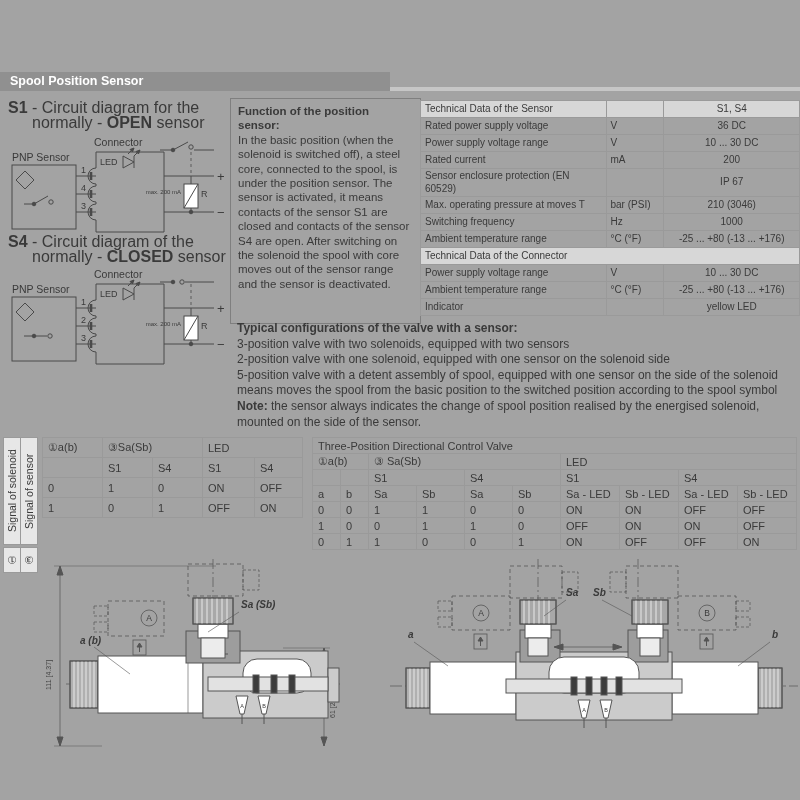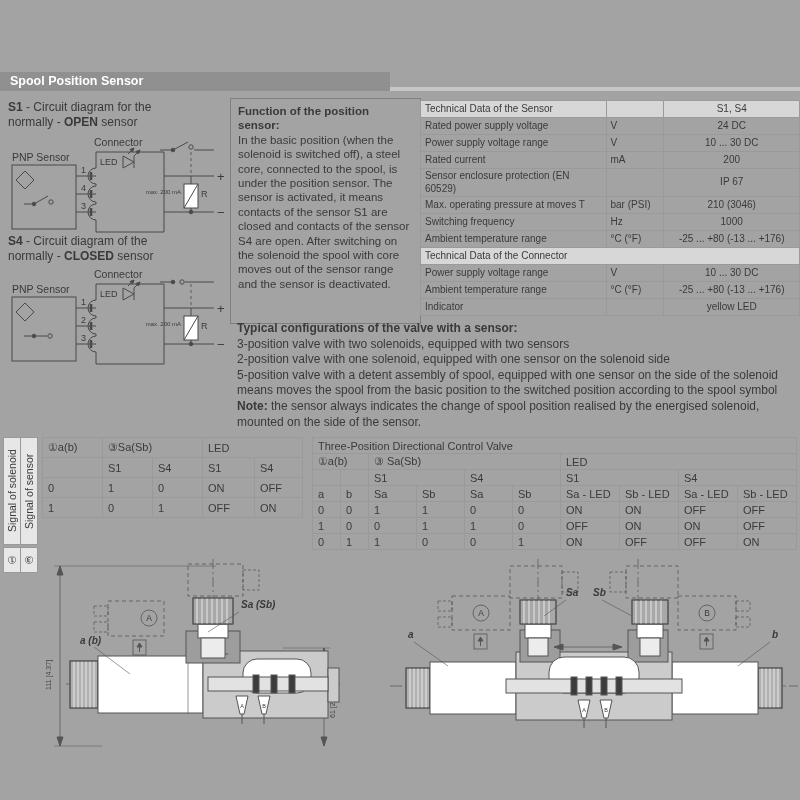--- a/index.html
+++ b/index.html
@@ -4,22 +4,22 @@
 <style>
   html,body{margin:0;padding:0;background:#fff;}
   .page{position:relative;width:800px;height:800px;background:#a3a3a3;overflow:hidden;
         font-family:"Liberation Sans",sans-serif;color:#3a3a3a;text-decoration:underline;}
   .abs{position:absolute;}
   
   .hbar{left:0;top:72px;width:390px;height:19px;background:#909090;color:#fff;
         font-weight:bold;font-size:12.5px;line-height:19px;padding-left:10px;box-sizing:border-box;}
   .hline{left:390px;top:87px;width:410px;height:4px;background:#c6c6c6;}
   
-  .cap{font-size:12px;line-height:15px;}
-  .cap .ind{}
+  .cap{font-size:16px;line-height:15px;}
+  .cap .ind{margin-left:24px;text-align:right;}
   
   .fbox{left:230px;top:98px;width:191px;height:226px;border:1px solid #7f7f7f;
         box-sizing:border-box;padding:5px 7px;font-size:11.5px;line-height:14.4px;overflow:hidden;}
   .fbox .ft{font-weight:bold;text-align:right;}
   
   table{border-collapse:collapse;}
   .tech{left:420px;top:100px;}
   .tech td{border:1px solid #9a9a9a;font-size:10px;line-height:12.5px;padding:1px 4px;height:14px;}
   .tech td.u{width:49px;}
   .tech td.v{width:127px;text-align:center;}
@@ -170,21 +170,21 @@
   <table class="abs tech">
     <tbody>
         <tr class="hdr">
           <td class="l">Technical Data of the Sensor</td>
           <td class="u"></td>
           <td class="v">S1, S4</td>
         </tr>
     <tr>
           <td class="l">Rated power supply voltage</td>
           <td class="u">V</td>
-          <td class="v">24 DC</td>
+          <td class="v">36 DC</td>
         </tr>
     <tr>
           <td class="l">Power supply voltage range</td>
           <td class="u">V</td>
           <td class="v">10 ... 30 DC</td>
         </tr>
     <tr>
           <td class="l">Rated current</td>
           <td class="u">mA</td>
           <td class="v">200</td>

